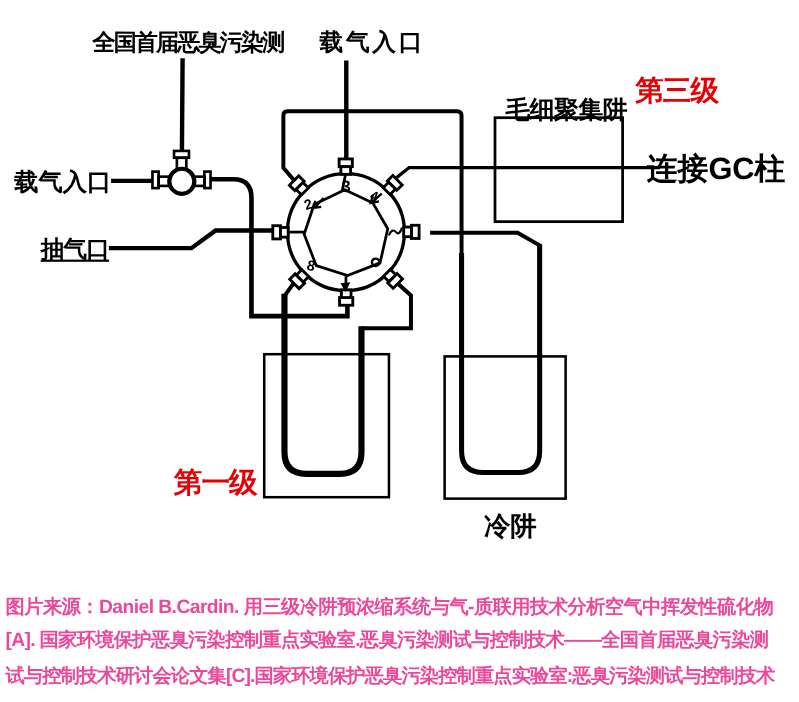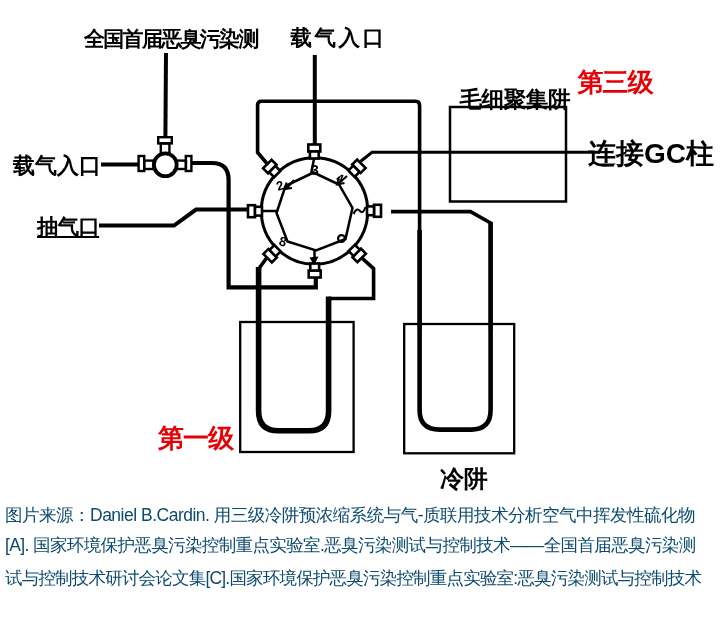--- a/index.html
+++ b/index.html
@@ -1,21 +1,21 @@
 <!DOCTYPE html>
 <html><head>
 <meta charset="utf-8">
 <style>
   html,body{margin:0;padding:0;background:#fff;}
   #page{position:relative;width:726px;height:638px;background:#fff;overflow:hidden;
         font-family:"Liberation Sans",sans-serif;}
   .lb{position:absolute;color:#000;font-weight:bold;white-space:nowrap;line-height:1;}
   .red{color:#e60005;}
-  .cap{position:absolute;left:5px;color:#0c4a6e;font-weight:normal;white-space:nowrap;
-       font-size:17.5px;line-height:1;}
+  .cap{position:absolute;left:5px;color:#ec4899;font-weight:bold;white-space:nowrap;
+       font-size:17.5px;line-height:1;margin-top:36px;}
   svg{position:absolute;left:0;top:0;}
 </style>
 </head>
 <body>
 <div id="page">
 <svg width="726" height="638" viewBox="0 0 726 638" fill="none" stroke="#000">
 
   <path d="M166,53 L165.4,137" stroke-width="4"></path>
   <rect x="158.2" y="137.2" width="13.6" height="6.2" stroke-width="2.4"></rect>
   <rect x="160.8" y="143.4" width="8.6" height="10" stroke-width="2.4"></rect>

